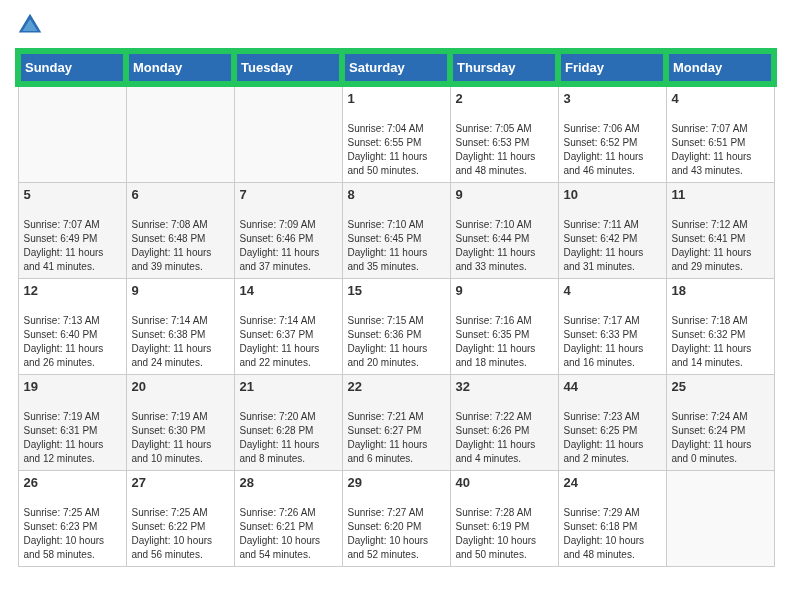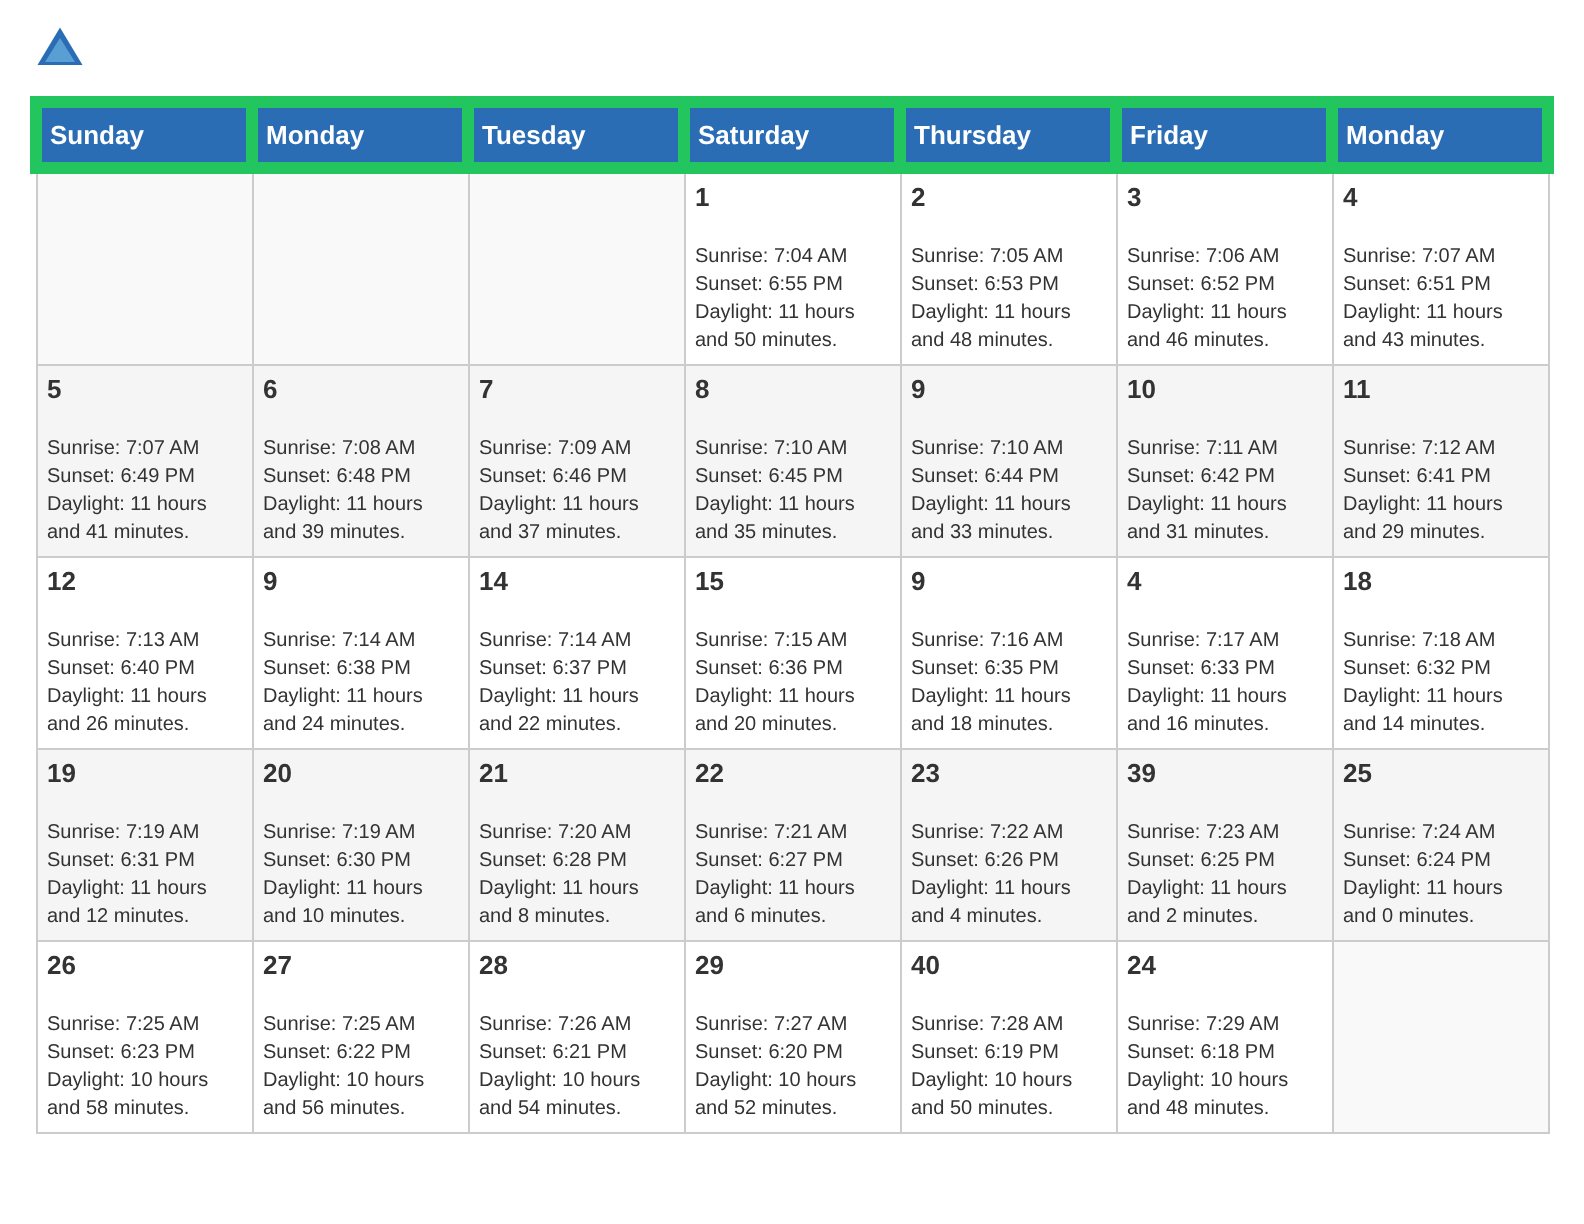--- a/index.html
+++ b/index.html
@@ -219,25 +219,25 @@
         </td>
         <td>
           <span class="day-num">21</span>
           <div class="day-info">Sunrise: 7:20 AM<br>Sunset: 6:28 PM<br>Daylight: 11 hours and 8 minutes.</div>
         </td>
         <td>
           <span class="day-num">22</span>
           <div class="day-info">Sunrise: 7:21 AM<br>Sunset: 6:27 PM<br>Daylight: 11 hours and 6 minutes.</div>
         </td>
         <td>
-          <span class="day-num">23</span>
+          <span class="day-num">32</span>
           <div class="day-info">Sunrise: 7:22 AM<br>Sunset: 6:26 PM<br>Daylight: 11 hours and 4 minutes.</div>
         </td>
         <td>
-          <span class="day-num">39</span>
+          <span class="day-num">44</span>
           <div class="day-info">Sunrise: 7:23 AM<br>Sunset: 6:25 PM<br>Daylight: 11 hours and 2 minutes.</div>
         </td>
         <td>
           <span class="day-num">25</span>
           <div class="day-info">Sunrise: 7:24 AM<br>Sunset: 6:24 PM<br>Daylight: 11 hours and 0 minutes.</div>
         </td>
       </tr>
       <tr>
         <td>
           <span class="day-num">26</span>

